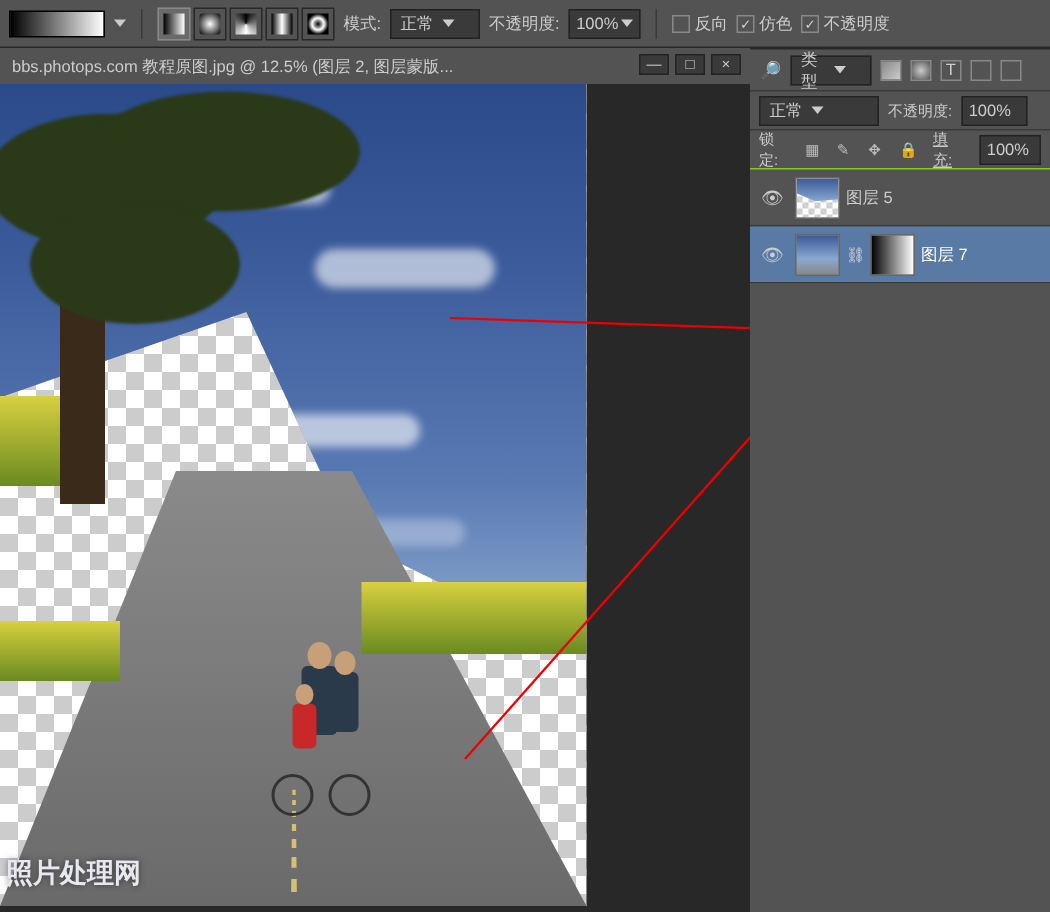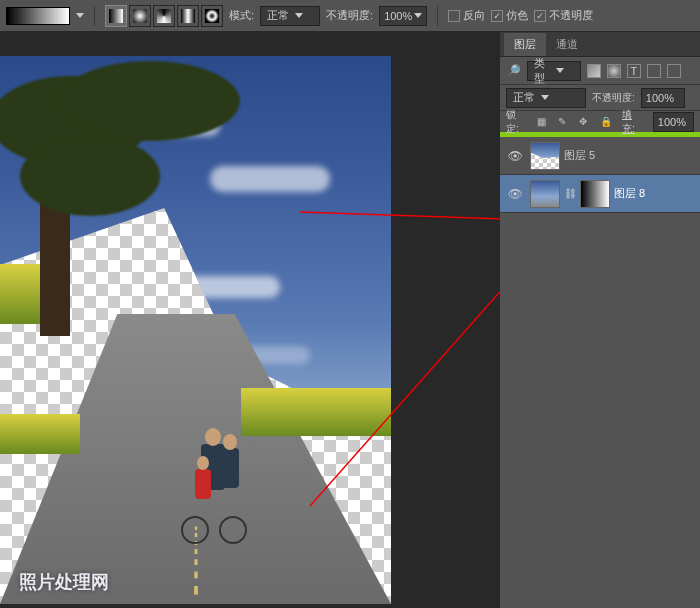--- a/index.html
+++ b/index.html
@@ -34,31 +34,31 @@
 .tree { position:absolute; left:-20px; top:0; width:220px; height:280px; }
 .trunk { position:absolute; left:60px; bottom:0; width:30px; height:200px; background:#3a2a1a; }
 .branch { position:absolute; background:#2a3a18; border-radius:50%; filter:blur(1px); }
 .road { position:absolute; left:0; bottom:0; width:100%; height:290px; background:linear-gradient(180deg,#8a8a8a 0%,#6a6a6a 100%); clip-path:polygon(30% 0,60% 0,100% 100%,0 100%); }
 .road-line { position:absolute; left:50%; bottom:0; width:4px; height:280px; background:repeating-linear-gradient(180deg,#d4c070 0,#d4c070 20px,transparent 20px,transparent 40px); transform:translateX(-50%) perspective(300px) rotateX(60deg); transform-origin:bottom; }
 .grass { position:absolute; bottom:150px; height:40px; background:linear-gradient(180deg,#d8d040 0%,#6a8a20 100%); }
 .people { position:absolute; left:175px; bottom:60px; width:80px; height:130px; }
 .p-body { position:absolute; background:#2a3a4a; border-radius:4px; }
 .p-head { position:absolute; background:#c8a078; border-radius:50%; }
 .bike-wheel { position:absolute; width:28px; height:28px; border:2px solid #333; border-radius:50%; }
-.watermark { position:absolute; left:19px; bottom:10px; color:#e8e8f0; font-size:18px; font-weight:600; text-shadow:0 0 4px rgba(0,0,0,.5); }
+.watermark { position:absolute; left:4px; bottom:10px; color:#e8e8f0; font-size:18px; font-weight:600; text-shadow:0 0 4px rgba(0,0,0,.5); }
 .annot { position:absolute; pointer-events:none; }
 .panel-col { width:200px; background:#535353; display:flex; flex-direction:column; }
 .panel-tabs { height:24px; display:flex; align-items:flex-end; gap:0; padding-left:4px; background:#3a3a3a; }
 .panel-tab { padding:4px 10px; font-size:11px; color:#aaa; background:#3a3a3a; }
 .panel-tab.active { background:#535353; color:#ddd; }
 .panel-body { flex:1; background:#535353; border-top:1px solid #282828; }
 .layer-filter { height:28px; display:flex; align-items:center; padding:0 6px; gap:6px; border-bottom:1px solid #3a3a3a; }
 .f-icon { width:14px; height:14px; border:1px solid #888; display:inline-block; }
 .layer-blend { height:26px; display:flex; align-items:center; padding:0 6px; gap:6px; border-bottom:1px solid #3a3a3a; }
-.layer-lock { height:26px; display:flex; align-items:center; padding:0 6px; gap:10px; border-bottom:5px solid #84cc16; font-size:10px; }
+.layer-lock { height:26px; display:flex; align-items:center; padding:0 6px; gap:10px; border-bottom:1px solid #84cc16; font-size:10px; }
 .lock-icn { width:12px; height:12px; display:inline-block; color:#bbb; font-size:10px; }
 .layer-list { }
 .layer-row { height:38px; display:flex; align-items:center; border-bottom:1px solid #3a3a3a; padding:0 4px; gap:4px; }
 .layer-row.selected { background:#5a7aa6; color:#fff; }
 .eye { width:22px; height:22px; display:flex; align-items:center; justify-content:center; color:#ccc; font-size:12px; }
 .thumb { width:30px; height:28px; background:#888; border:1px solid #666; position:relative; overflow:hidden; }
 .thumb-sky { position:absolute; inset:0; background:linear-gradient(180deg,#3a5a9a 0%,#8aa8d0 60%,#888 100%); }
 .thumb-checker { position:absolute; inset:0; background-image:linear-gradient(45deg,#ccc 25%,transparent 25%,transparent 75%,#ccc 75%),linear-gradient(45deg,#ccc 25%,#fff 25%,#fff 75%,#ccc 75%); background-size:8px 8px; background-position:0 0,4px 4px; }
 .thumb-grad { position:absolute; inset:0; background:linear-gradient(90deg,#000 0%,#666 40%,#fff 100%); }
 .link-ic { width:12px; font-size:10px; color:#ddd; text-align:center; }
@@ -99,20 +99,28 @@
       <div class="drop"></div>
     </div>
   <div class="sep"></div>
   <span><span class="chk"></span><span>反向</span></span>
   <span><span class="chk on"></span><span>仿色</span></span>
   <span><span class="chk on"></span><span>不透明度</span></span>
 </div>
 
 <div class="main">
   <div class="doc-area">
+    <div class="doc-tab">
+      <span>bbs.photops.com 教程原图.jpg @ 12.5% (图层 2, 图层蒙版...</span>
+      <div class="doc-ctl">
+        <div class="win-btn">—</div>
+        <div class="win-btn">□</div>
+        <div class="win-btn">×</div>
+      </div>
+    </div>
     <div class="canvas-wrap">
       <div class="canvas">
         <div class="checker"></div>
         <div class="sky">
           <div class="cloud" style="left:140px;top:60px;width:80px;height:20px;"></div>
           <div class="cloud" style="left:210px;top:110px;width:120px;height:26px;"></div>
           <div class="cloud" style="left:80px;top:220px;width:200px;height:22px;"></div>
           <div class="cloud" style="left:50px;top:290px;width:260px;height:18px;opacity:.5;"></div>
         </div>
         <div class="tree">
@@ -141,24 +149,20 @@
         </div>
       </div>
     </div>
     <svg class="annot" style="left:0;top:24px;width:700px;height:548px;">
       <line x1="300" y1="156" x2="536" y2="164" stroke="#e00" stroke-width="1.5"></line>
       <line x1="310" y1="450" x2="560" y2="168" stroke="#e00" stroke-width="1.5"></line>
     </svg>
   </div>
 
   <div class="panel-col">
-    <div class="panel-tabs">
-      <div class="panel-tab active">图层</div>
-      <div class="panel-tab">通道</div>
-    </div>
     <div class="panel-body">
       <div class="layer-filter">
         <span style="font-size:12px;">🔎</span>
         <div class="sel" style="width:54px;">
             <span>类型</span>
             <div class="drop"></div>
           </div>
         <span class="f-icon" style="background:linear-gradient(135deg,#888,#ccc);"></span>
         <span class="f-icon" style="background:radial-gradient(#ccc,#555);"></span>
         <span class="f-icon" style="color:#ccc;text-align:center;line-height:12px;">T</span>
@@ -197,18 +201,18 @@
         </div>
         <div class="layer-row selected">
           <div class="eye">👁</div>
           <div class="thumb">
               <div class="thumb-sky"></div>
             </div>
           <span class="link-ic">⛓</span>
           <div class="thumb">
               <div class="thumb-grad"></div>
             </div>
-          <span class="layer-name">图层 8</span>
+          <span class="layer-name">图层 7</span>
         </div>
       </div>
     </div>
   </div>
 </div>
 
 </body></html>

